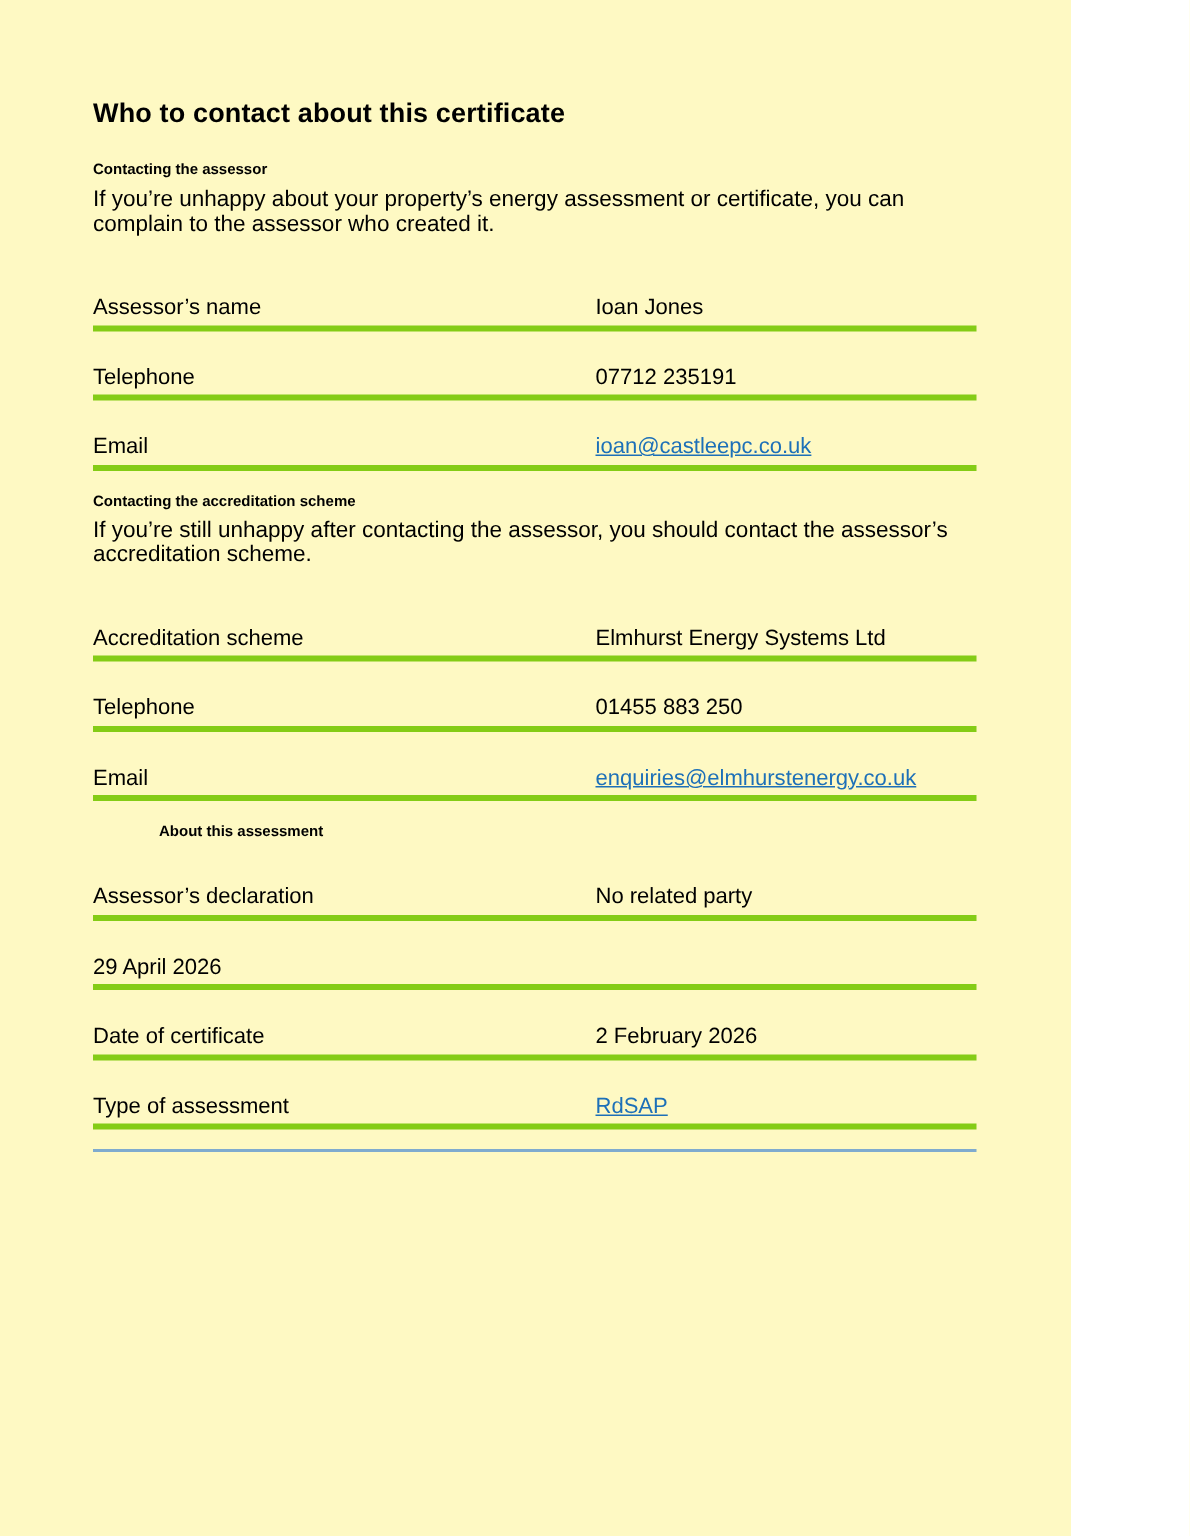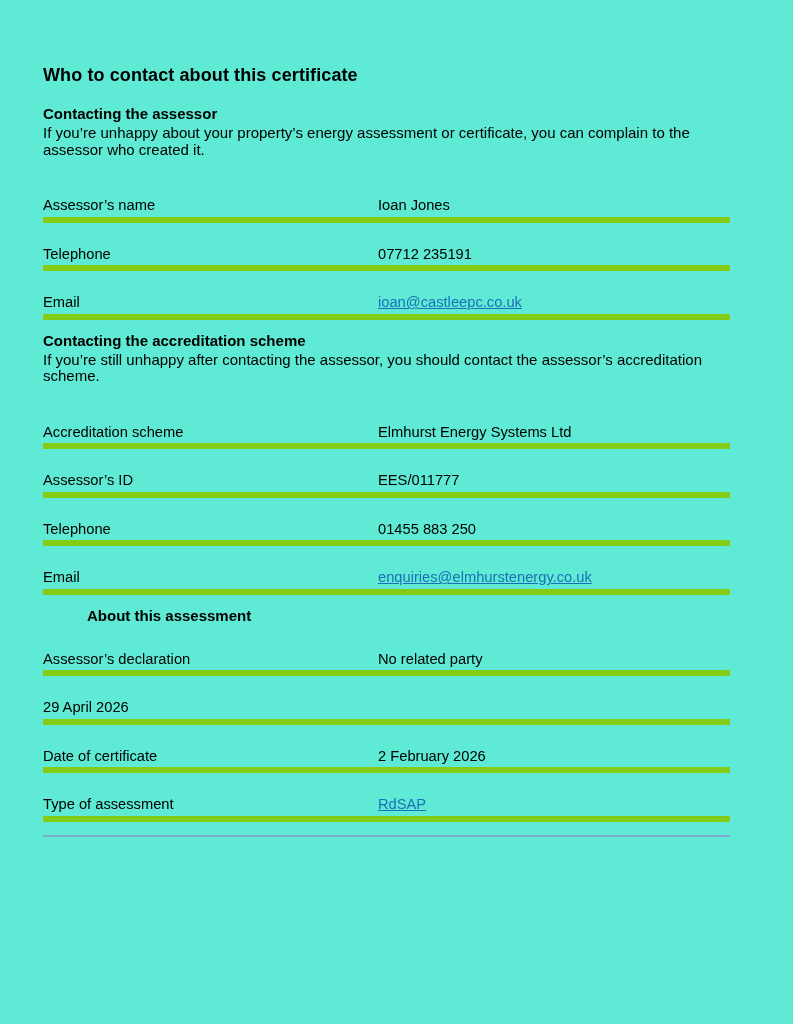--- a/index.html
+++ b/index.html
@@ -10,60 +10,60 @@
 
   body {
     width: 793px;
     height: 1024px;
     font-family: "Liberation Sans", "DejaVu Sans", sans-serif;
     color: #000000;
     -webkit-font-smoothing: antialiased;
   }
 
   .page {
-    width: 793px;
+    width: 714px;
     min-height: 1024px;
-    padding: 66px 63px 0 43px;
-    background: #5eead4;
+    padding: 66px 63px 0 62px;
+    background: #fef9c3;
   }
 
   h1.page-title {
     font-size: 18px;
     line-height: 18px;
     font-weight: bold;
     letter-spacing: 0.1px;
     margin: 0 0 22px 0;
   }
 
   section.contact-section {
     margin: 0 0 13px 0;
   }
 
   h2.section-heading {
-    font-size: 15px;
+    font-size: 10px;
     line-height: 15px;
     font-weight: bold;
     margin: 0 0 4px 0;
   }
 
   p.section-desc {
     font-size: 15px;
     line-height: 16.6px;
     margin: 0 0 16px 0;
   }
 
   .kv-table {
     width: 100%;
   }
 
   .kv-row {
     display: flex;
     align-items: baseline;
     padding: 0 0 3px 0;
-    border-bottom: 6px solid #84cc16;
+    border-bottom: 4px solid #84cc16;
     font-size: 14.7px;
     line-height: 15.5px;
   }
 
   .kv-label {
     width: 335px;
     flex-shrink: 0;
   }
 
   .kv-value {
@@ -119,24 +119,20 @@
 
   <section class="contact-section">
     <h2 class="section-heading">Contacting the accreditation scheme</h2>
     <p class="section-desc">If you’re still unhappy after contacting the assessor, you should contact the assessor’s accreditation scheme.</p>
     <div class="kv-table">
       <div class="kv-row">
         <div class="kv-label">Accreditation scheme</div>
         <div class="kv-value">Elmhurst Energy Systems Ltd</div>
       </div>
       <div class="kv-row">
-        <div class="kv-label">Assessor’s ID</div>
-        <div class="kv-value">EES/011777</div>
-      </div>
-      <div class="kv-row">
         <div class="kv-label">Telephone</div>
         <div class="kv-value">01455 883 250</div>
       </div>
       <div class="kv-row">
         <div class="kv-label">Email</div>
         <div class="kv-value">
           <a class="link" href="#">enquiries@elmhurstenergy.co.uk</a>
         </div>
       </div>
     </div>

